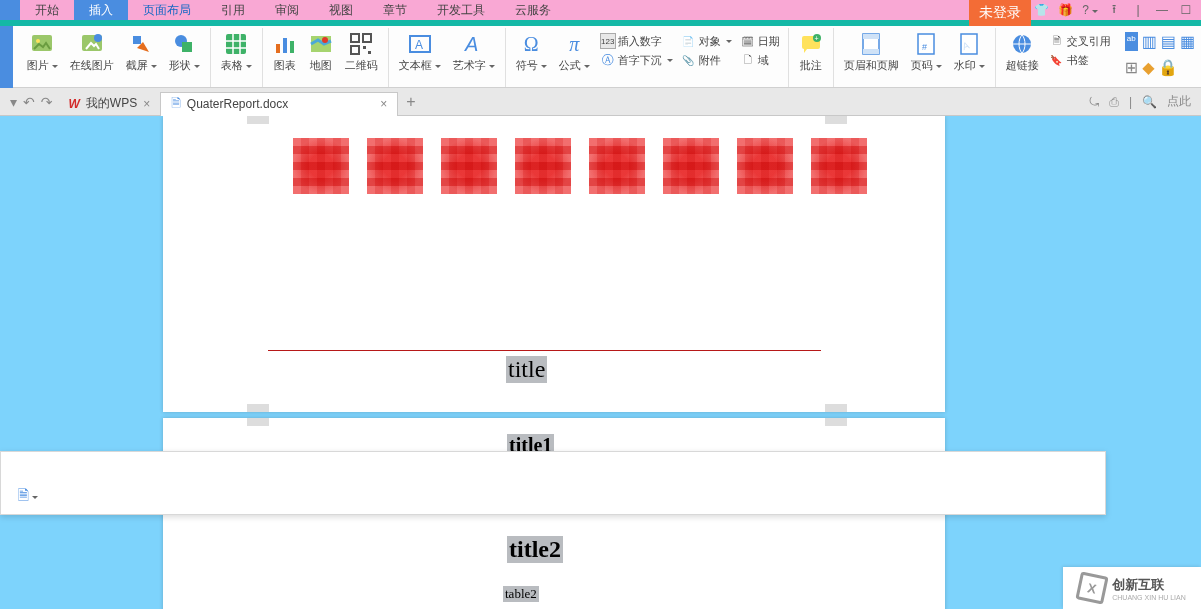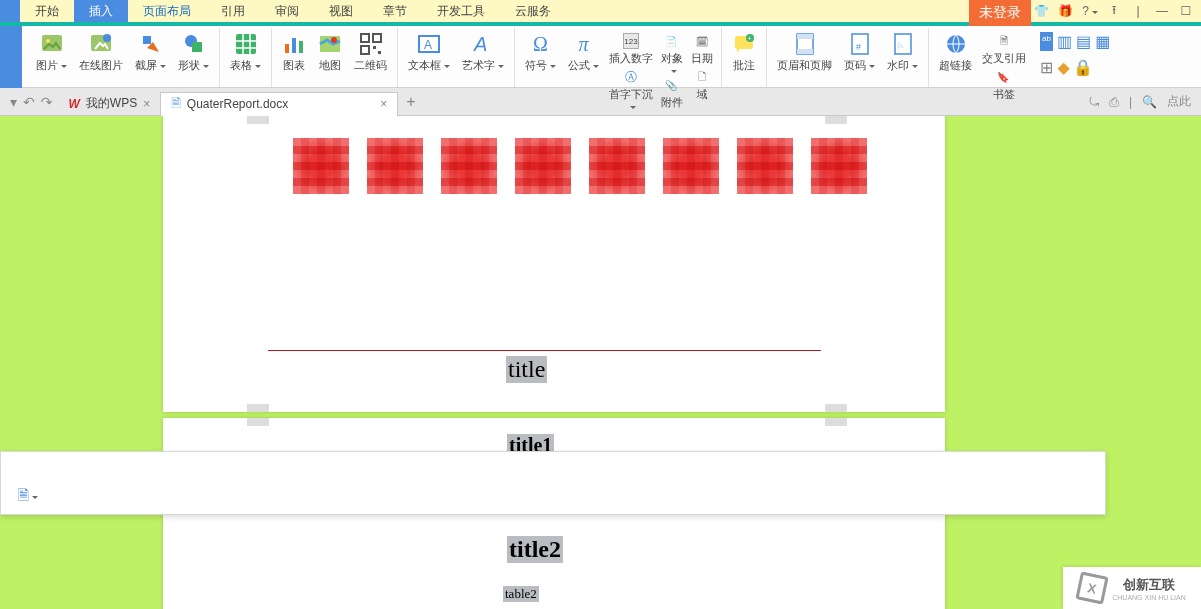--- a/index.html
+++ b/index.html
@@ -1,56 +1,56 @@
 <!DOCTYPE html>
 <html><head>
 <meta charset="utf-8">
 <style>
 * { margin:0; padding:0; box-sizing:border-box; font-family:"Microsoft YaHei","Segoe UI",sans-serif; }
 body { background:#fff; width:1201px; height:609px; overflow:hidden; position:relative; }
 
 
-.menu-bar { height:26px; background:#fef9c3; display:flex; align-items:stretch; border-bottom:4px solid #14b8a6; position:relative; }
+.menu-bar { height:26px; background:#f9a8d4; display:flex; align-items:stretch; border-bottom:6px solid #14b8a6; position:relative; }
 .menu-left-accent { width:20px; background:#4a8de0; }
 .menu-tab { padding:0 14px; font-size:12px; color:#444; display:flex; align-items:center; cursor:pointer; border:1px solid transparent; }
 .menu-tab.active { background:#4a8de0; color:#fff; }
 .menu-tab.highlight { color:#1668c4; }
 .menu-spacer { flex:1; }
 .menu-right { display:flex; align-items:center; gap:2px; padding-right:4px; }
 .menu-right-btn { width:22px; height:22px; display:flex; align-items:center; justify-content:center; font-size:12px; color:#666; cursor:pointer; }
 .login-badge { background:#f36c36; color:#fff; font-size:14px; padding:0 10px; height:26px; display:flex; align-items:center; }
 
 
 .ribbon { height:62px; background:#fdfdfd; border-bottom:1px solid #d0d0d0; display:flex; padding:2px 4px 0; }
 .ribbon-left-accent { width:22px; background:#4a8de0; margin:-2px 4px -1px -4px; }
 .ribbon-group { display:flex; align-items:flex-start; padding:2px 6px; border-right:1px solid #e0e0e0; gap:4px; }
 .ribbon-btn { display:flex; flex-direction:column; align-items:center; justify-content:flex-start; min-width:32px; cursor:pointer; padding:2px 4px; }
 .ribbon-btn .ico { width:24px; height:24px; margin-bottom:2px; display:flex; align-items:center; justify-content:center; }
 .ribbon-btn .lbl { font-size:11px; color:#444; white-space:nowrap; text-align:center; line-height:14px; }
 .ribbon-stack { display:flex; flex-direction:column; gap:1px; padding-top:2px; }
-.ribbon-mini { display:flex; align-items:center; font-size:11px; color:#444; cursor:pointer; padding:1px 2px; gap:2px; white-space:nowrap;flex-direction:column; }
+.ribbon-mini { display:flex; align-items:center; font-size:11px; color:#444; cursor:pointer; padding:1px 2px; gap:2px; white-space:nowrap; }
 .ribbon-mini .mico { width:16px; height:16px; display:inline-flex; align-items:center; justify-content:center; font-size:10px; }
 
 
 svg rect, svg path, svg circle { }
 
 
 .doc-tabs { height:28px; background:#e8e8e8; display:flex; align-items:center; padding:0 4px; border-bottom:1px solid #c8c8c8; }
 .qat { display:flex; align-items:center; gap:6px; padding:0 6px; color:#888; }
 .qat-btn { font-size:14px; cursor:pointer; color:#888; }
 .doc-tab { height:24px; display:flex; align-items:center; padding:0 10px; font-size:12px; color:#444; gap:6px; cursor:pointer; margin-top:4px; }
 .doc-tab.home { background:transparent; }
 .doc-tab.home .wlogo { color:#d32c2c; font-weight:bold; font-style:italic; }
 .doc-tab.active { background:#fff; border:1px solid #c8c8c8; border-bottom:none; }
 .doc-tab .close { color:#888; font-size:12px; cursor:pointer; }
 .add-tab { font-size:16px; color:#888; margin-left:8px; cursor:pointer; }
 .doc-tabs-right { margin-left:auto; display:flex; gap:10px; align-items:center; color:#888; font-size:12px; padding-right:6px; }
 
 
-.workspace { height:calc(609px - 26px - 62px - 28px); background:#bef264; position:relative; overflow:hidden;text-align:center; }
+.workspace { height:calc(609px - 26px - 62px - 28px); background:#7dd3fc; position:relative; overflow:hidden; }
 .page { position:absolute; left:163px; width:782px; background:#fff; box-shadow:0 0 4px rgba(0,0,0,.2); }
 .page1 { top:0; height:296px; }
 .page2 { top:302px; height:220px; }
 .ruler-notch { position:absolute; width:22px; height:8px; background:#ddd; }
 .pixblock { position:absolute; top:22px; left:130px; display:flex; gap:18px; }
 .pixcell { width:56px; height:56px; background:
   linear-gradient(0deg, rgba(240,100,100,.3), rgba(240,100,100,.3)),
   radial-gradient(circle at 50% 50%, #e83a3a 30%, #f3a0a0 70%);
   filter:blur(0.4px);
   image-rendering:pixelated;

